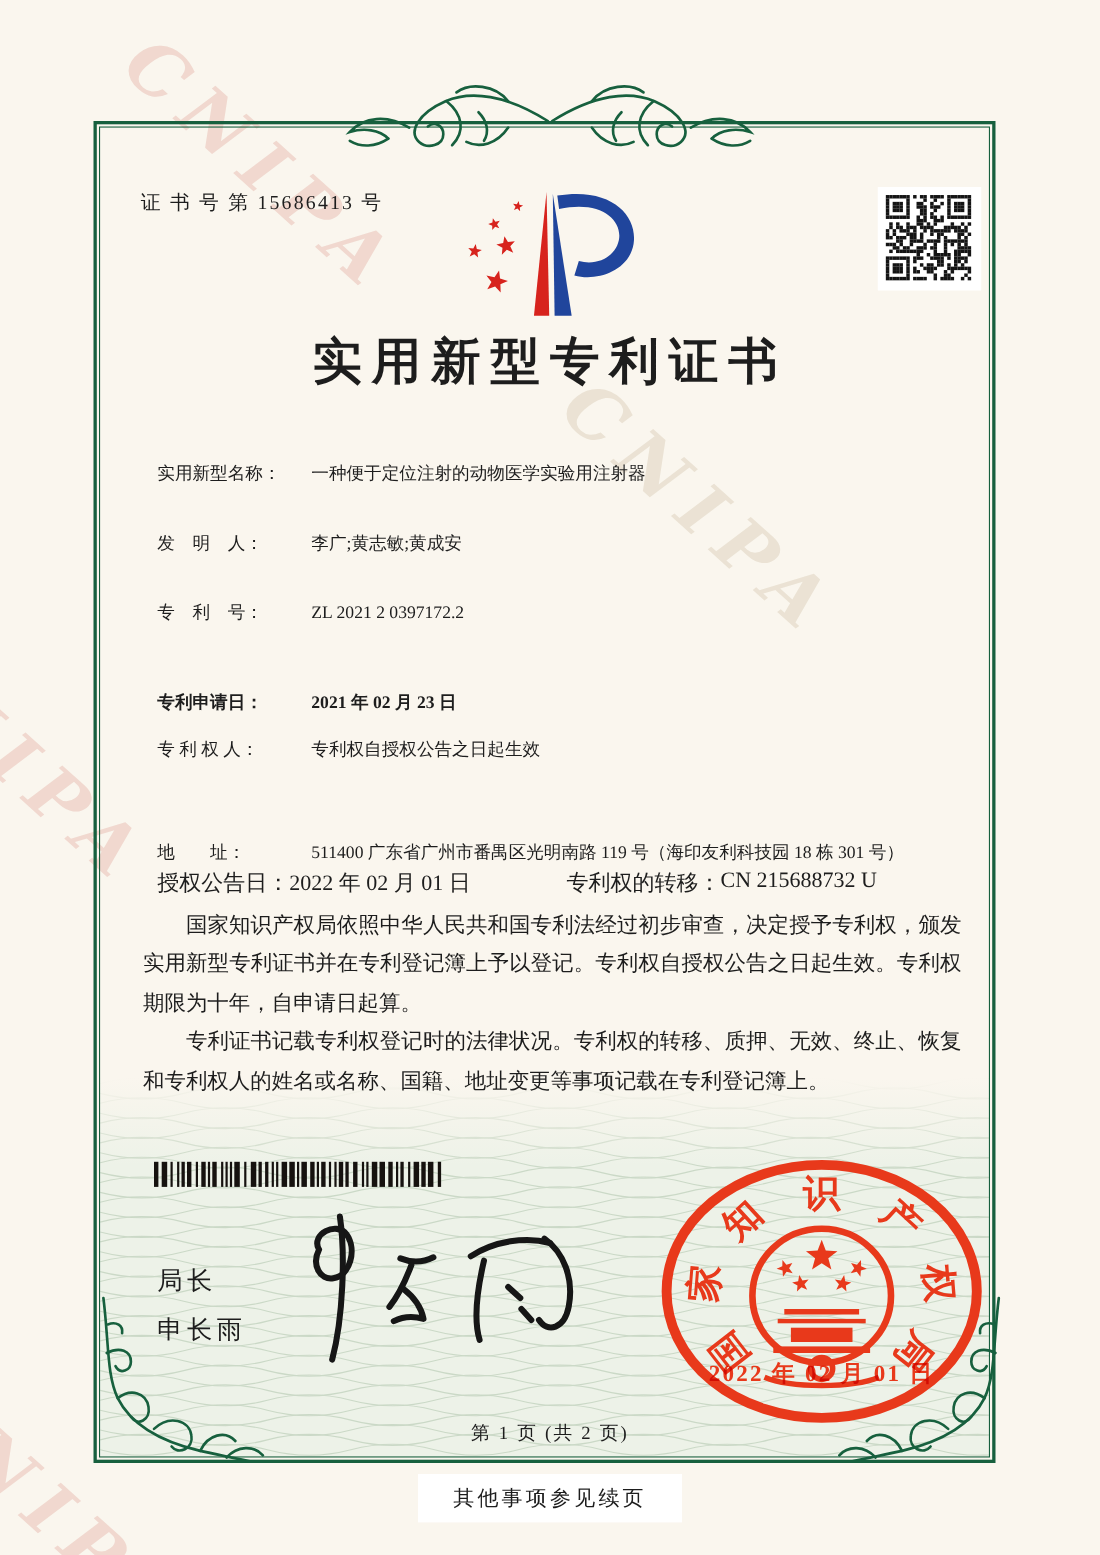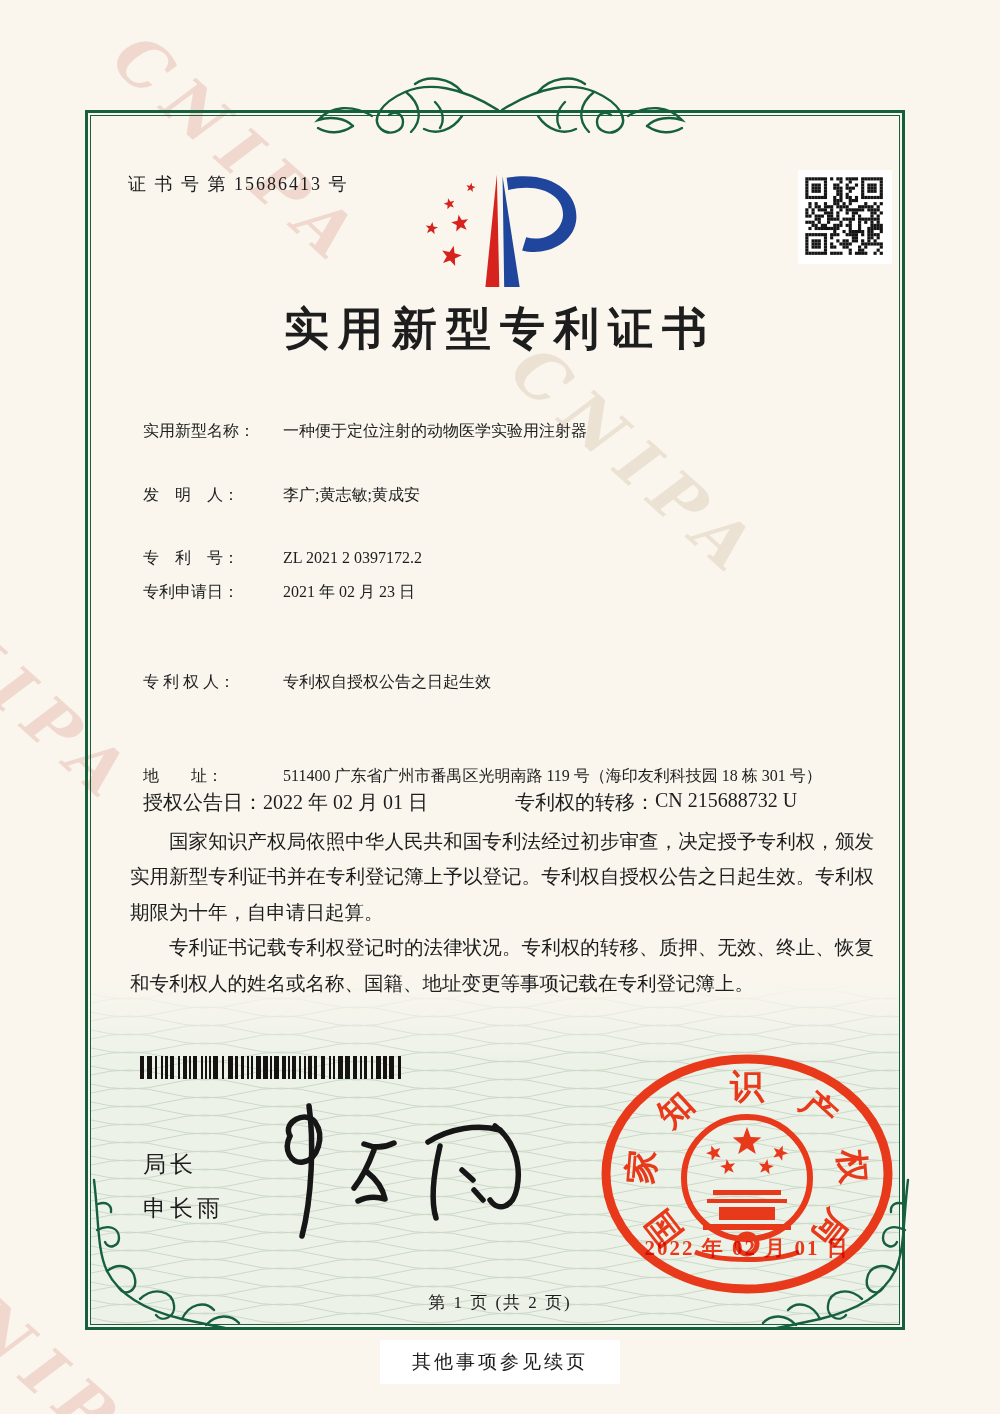--- a/index.html
+++ b/index.html
@@ -547,21 +547,21 @@
       <span class="val">一种便于定位注射的动物医学实验用注射器</span>
     </div>
     <div class="row" style="top:483px;align-items:flex-end;">
       <span class="lab">发　明　人：</span>
       <span class="val">李广;黄志敏;黄成安</span>
     </div>
     <div class="row" style="top:546px;">
       <span class="lab">专　利　号：</span>
       <span class="val">ZL 2021 2 0397172.2</span>
     </div>
-    <div class="row" style="top:580px;">
+    <div class="row" style="top:628px;font-weight:bold;">
       <span class="lab">专利申请日：</span>
       <span class="val">2021 年 02 月 23 日</span>
     </div>
     <div class="row" style="top:670px;">
       <span class="lab">专 利 权 人：</span>
       <span class="val">专利权自授权公告之日起生效</span>
     </div>
     <div class="row" style="top:764px;">
       <span class="lab">地　　址：</span>
       <span class="val" style="max-width:560px;">511400 广东省广州市番禺区光明南路 119 号（海印友利科技园 18 栋 301 号）</span>

